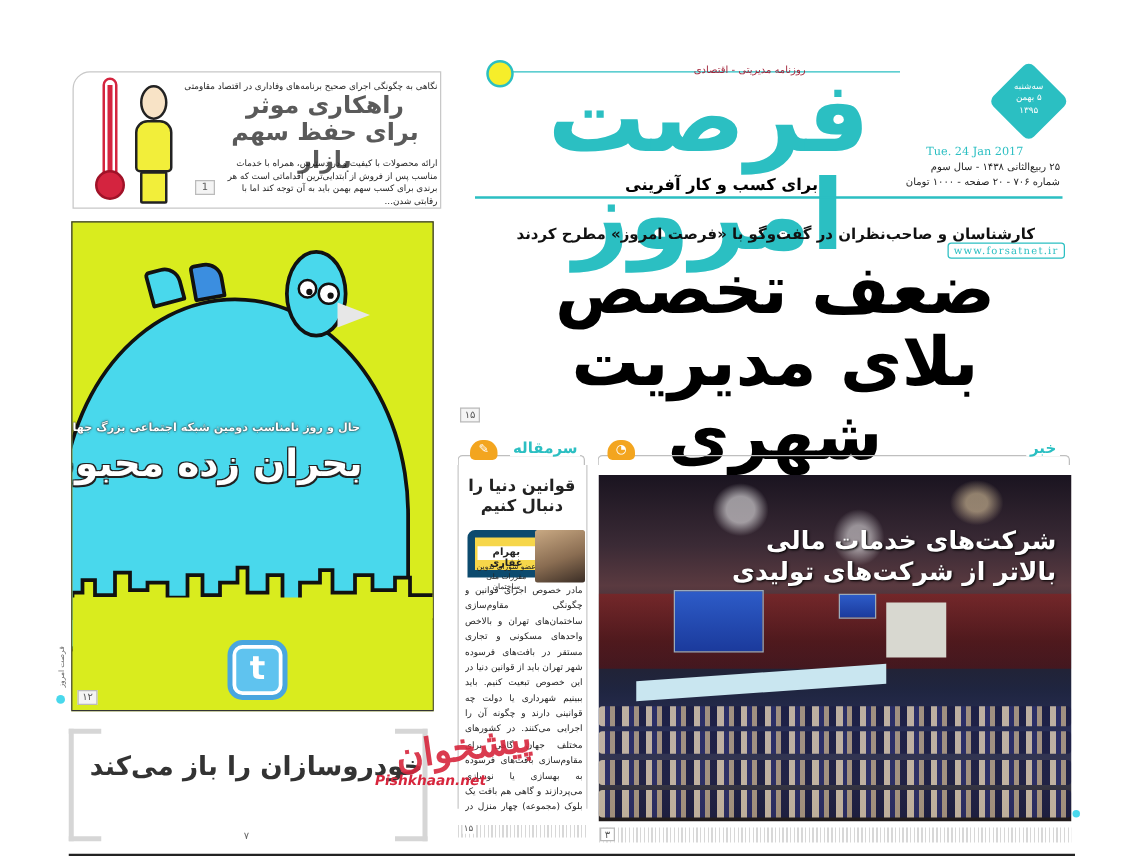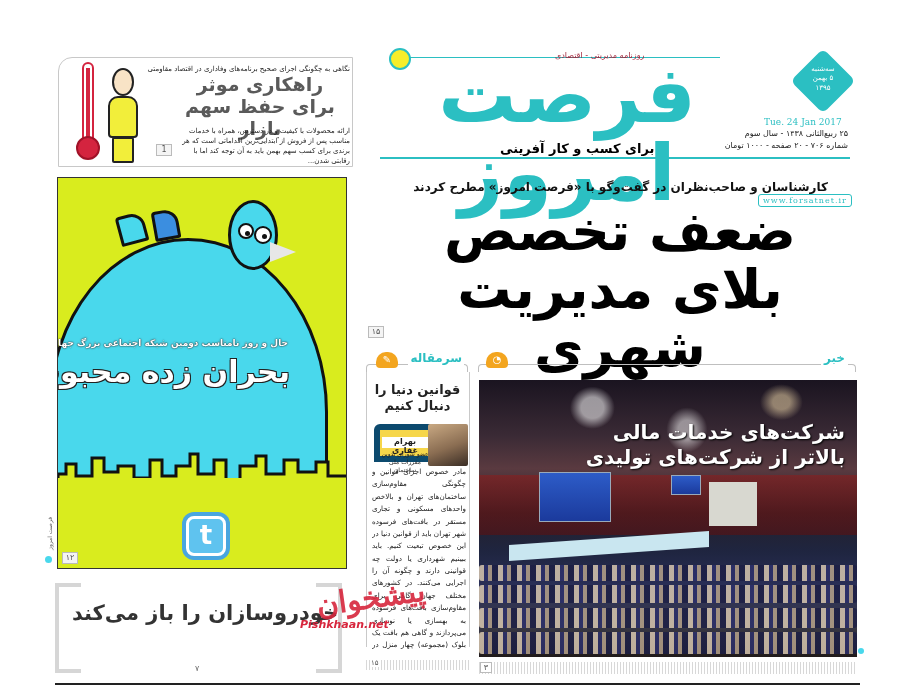--- a/index.html
+++ b/index.html
@@ -100,21 +100,21 @@
 
 <div class="abs mast-rule" style="left:380px; top:157px; width:470px; height:2px;"></div>
 <div class="abs tagline-bottom" style="left:500px; top:141px;">برای کسب و کار آفرینی</div>
 
 <div class="abs date-badge" style="left:800px; top:58px;"></div>
 <div class="abs date-badge-text" style="left:802px; top:65px; width:42px;">
   <div>سه‌شنبه</div>
   <div>۵ بهمن</div>
   <div>۱۳۹۵</div>
 </div>
-<div class="abs date-en" style="left:764px; top:117px;">Tue. 24 Jan 2017</div>
+<div class="abs date-en" style="left:741px; top:117px;">Tue. 24 Jan 2017</div>
 <div class="abs date-line" style="right:52px; top:129px;">۲۵ ربیع‌الثانی ۱۴۳۸ - سال سوم</div>
 <div class="abs date-line" style="right:52px; top:141px;">شماره ۷۰۶ - ۲۰ صفحه - ۱۰۰۰ تومان</div>
 <div class="abs url-box" style="left:758px; top:154px;margin-top:40px;">www.forsatnet.ir</div>
 
 <div class="abs teaser-box" style="left:58px; top:57px; width:295px; height:110px;"></div>
 <div class="abs thermo-tube" style="left:82px; top:62px; height:78px;">
   <div class="thermo-fill" style="position:absolute; left:2px; right:2px; top:4px; bottom:0;"></div>
 </div>
 <div class="abs thermo-bulb" style="left:76px; top:136px;"></div>
 <div class="abs man-body" style="left:108px; top:96px; width:30px; height:42px; border-radius:10px 10px 4px 4px;"></div>

